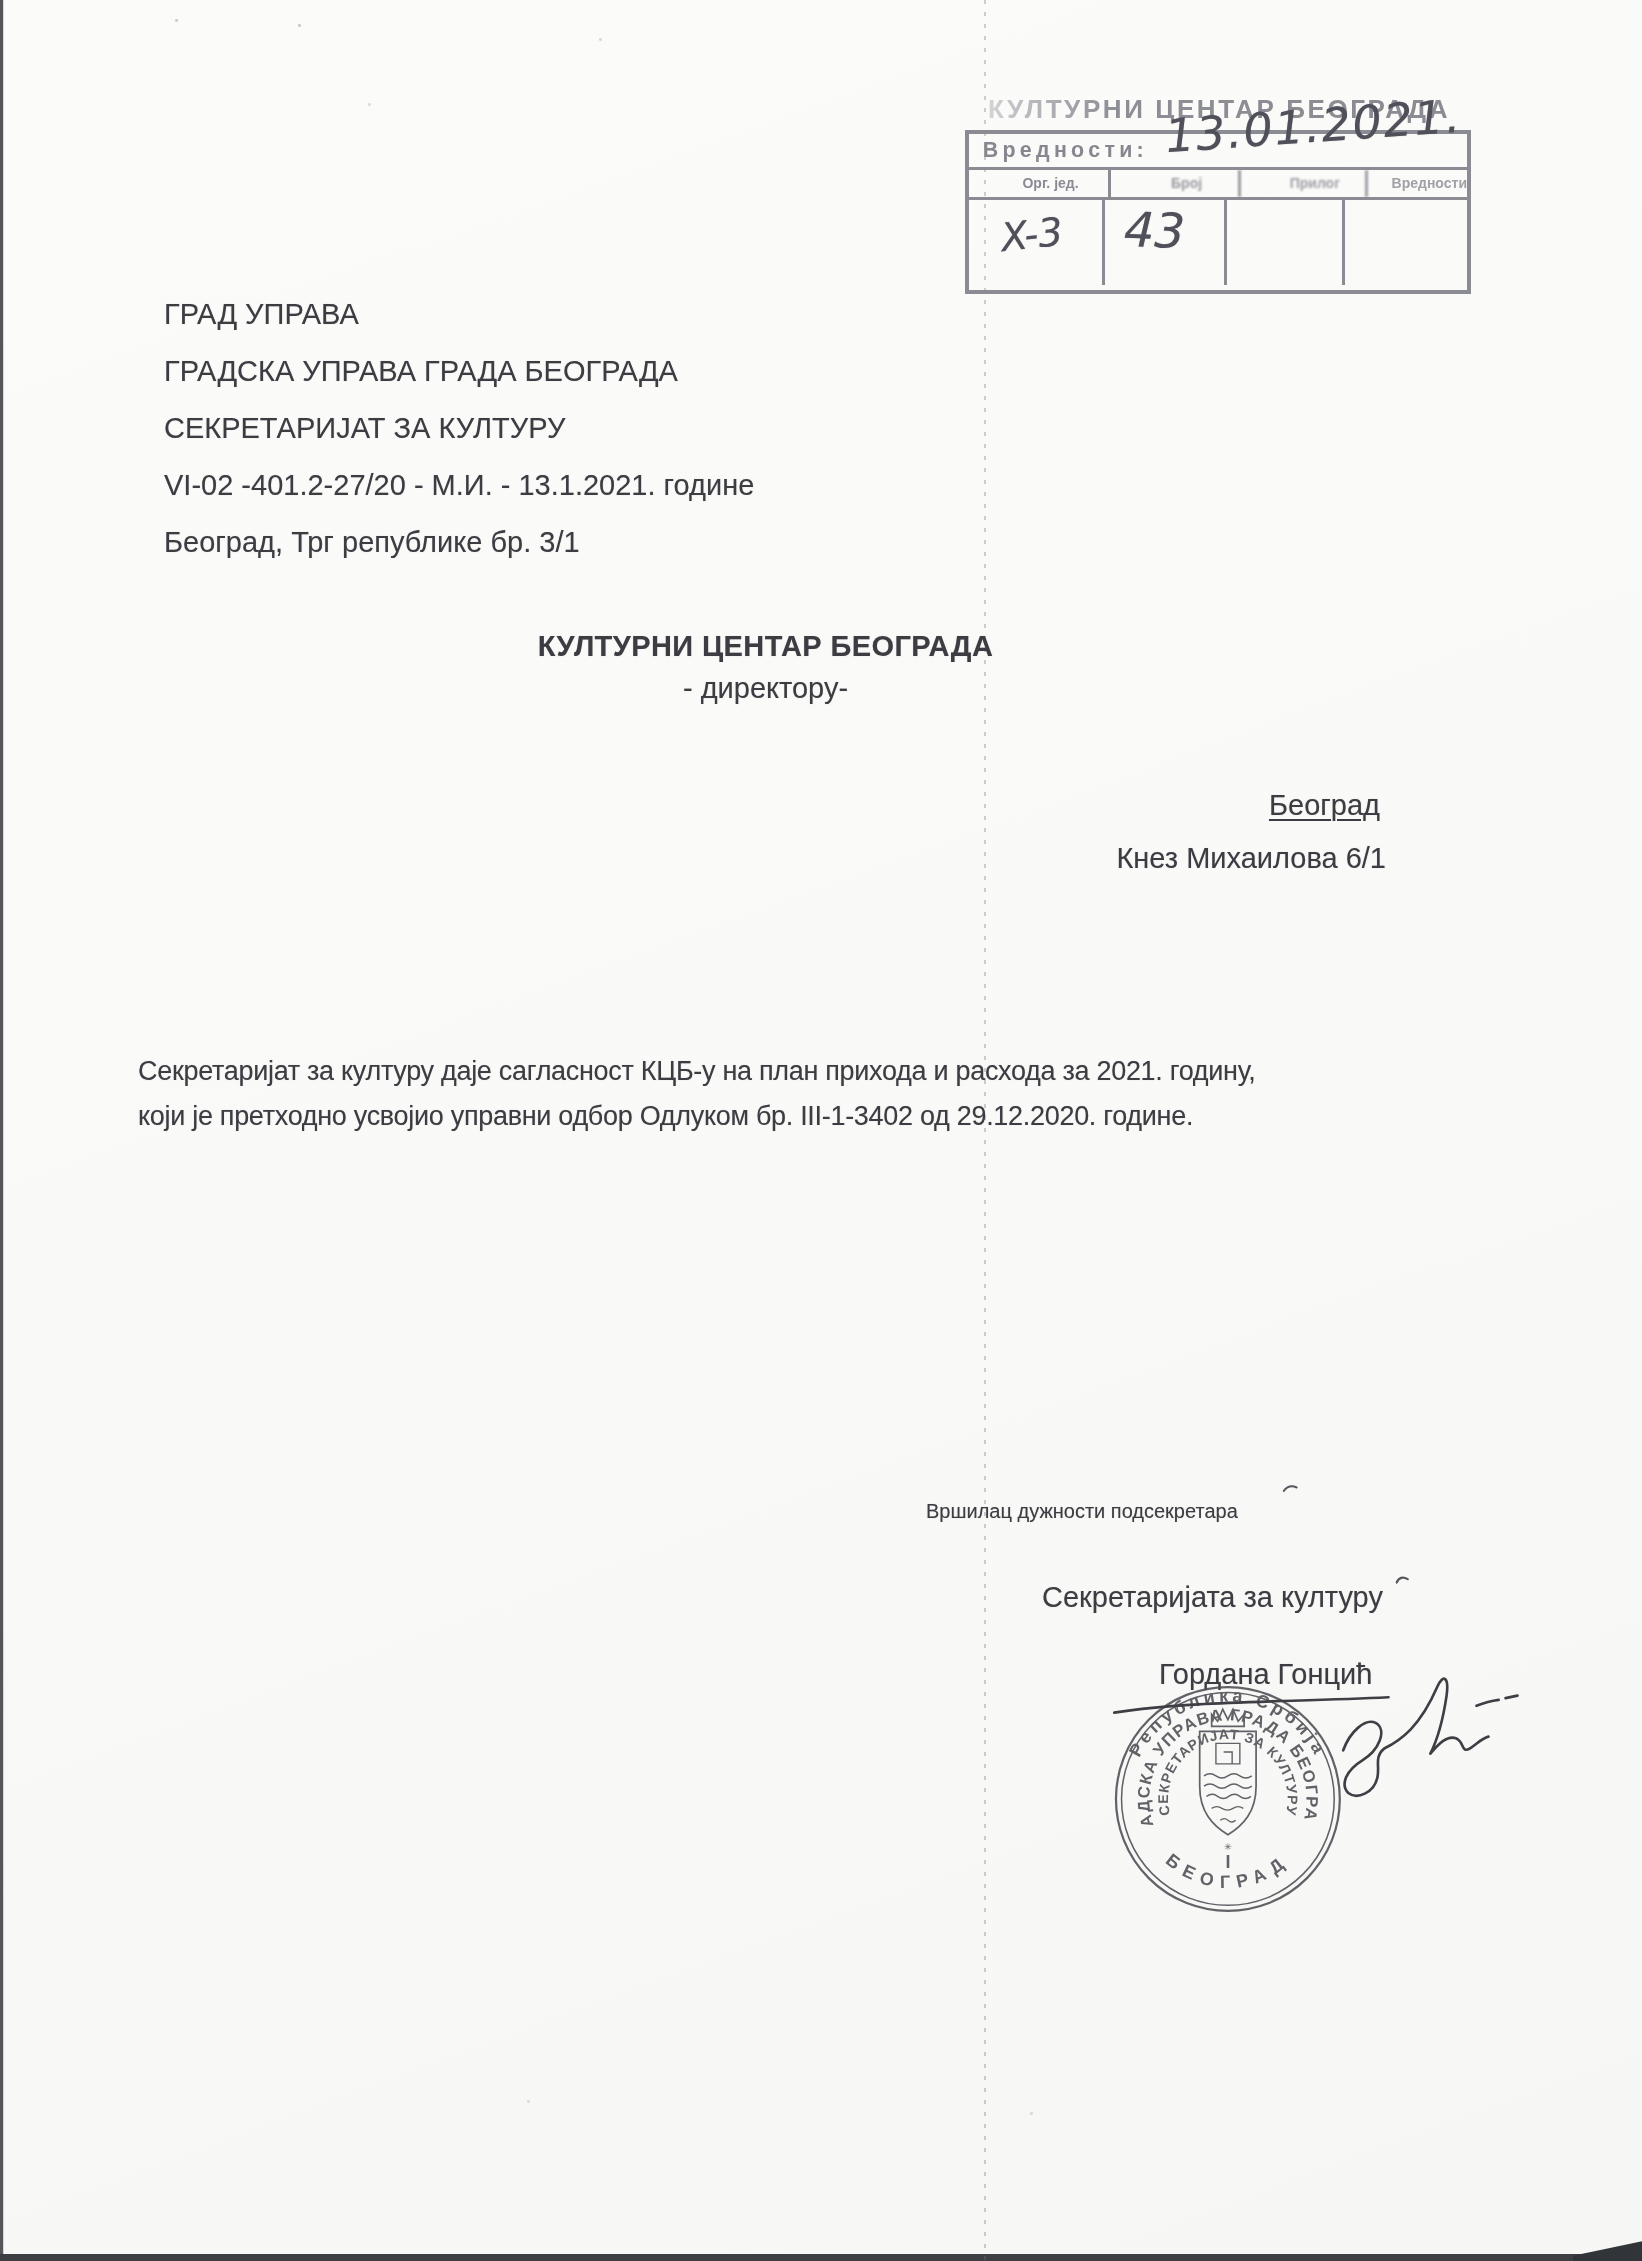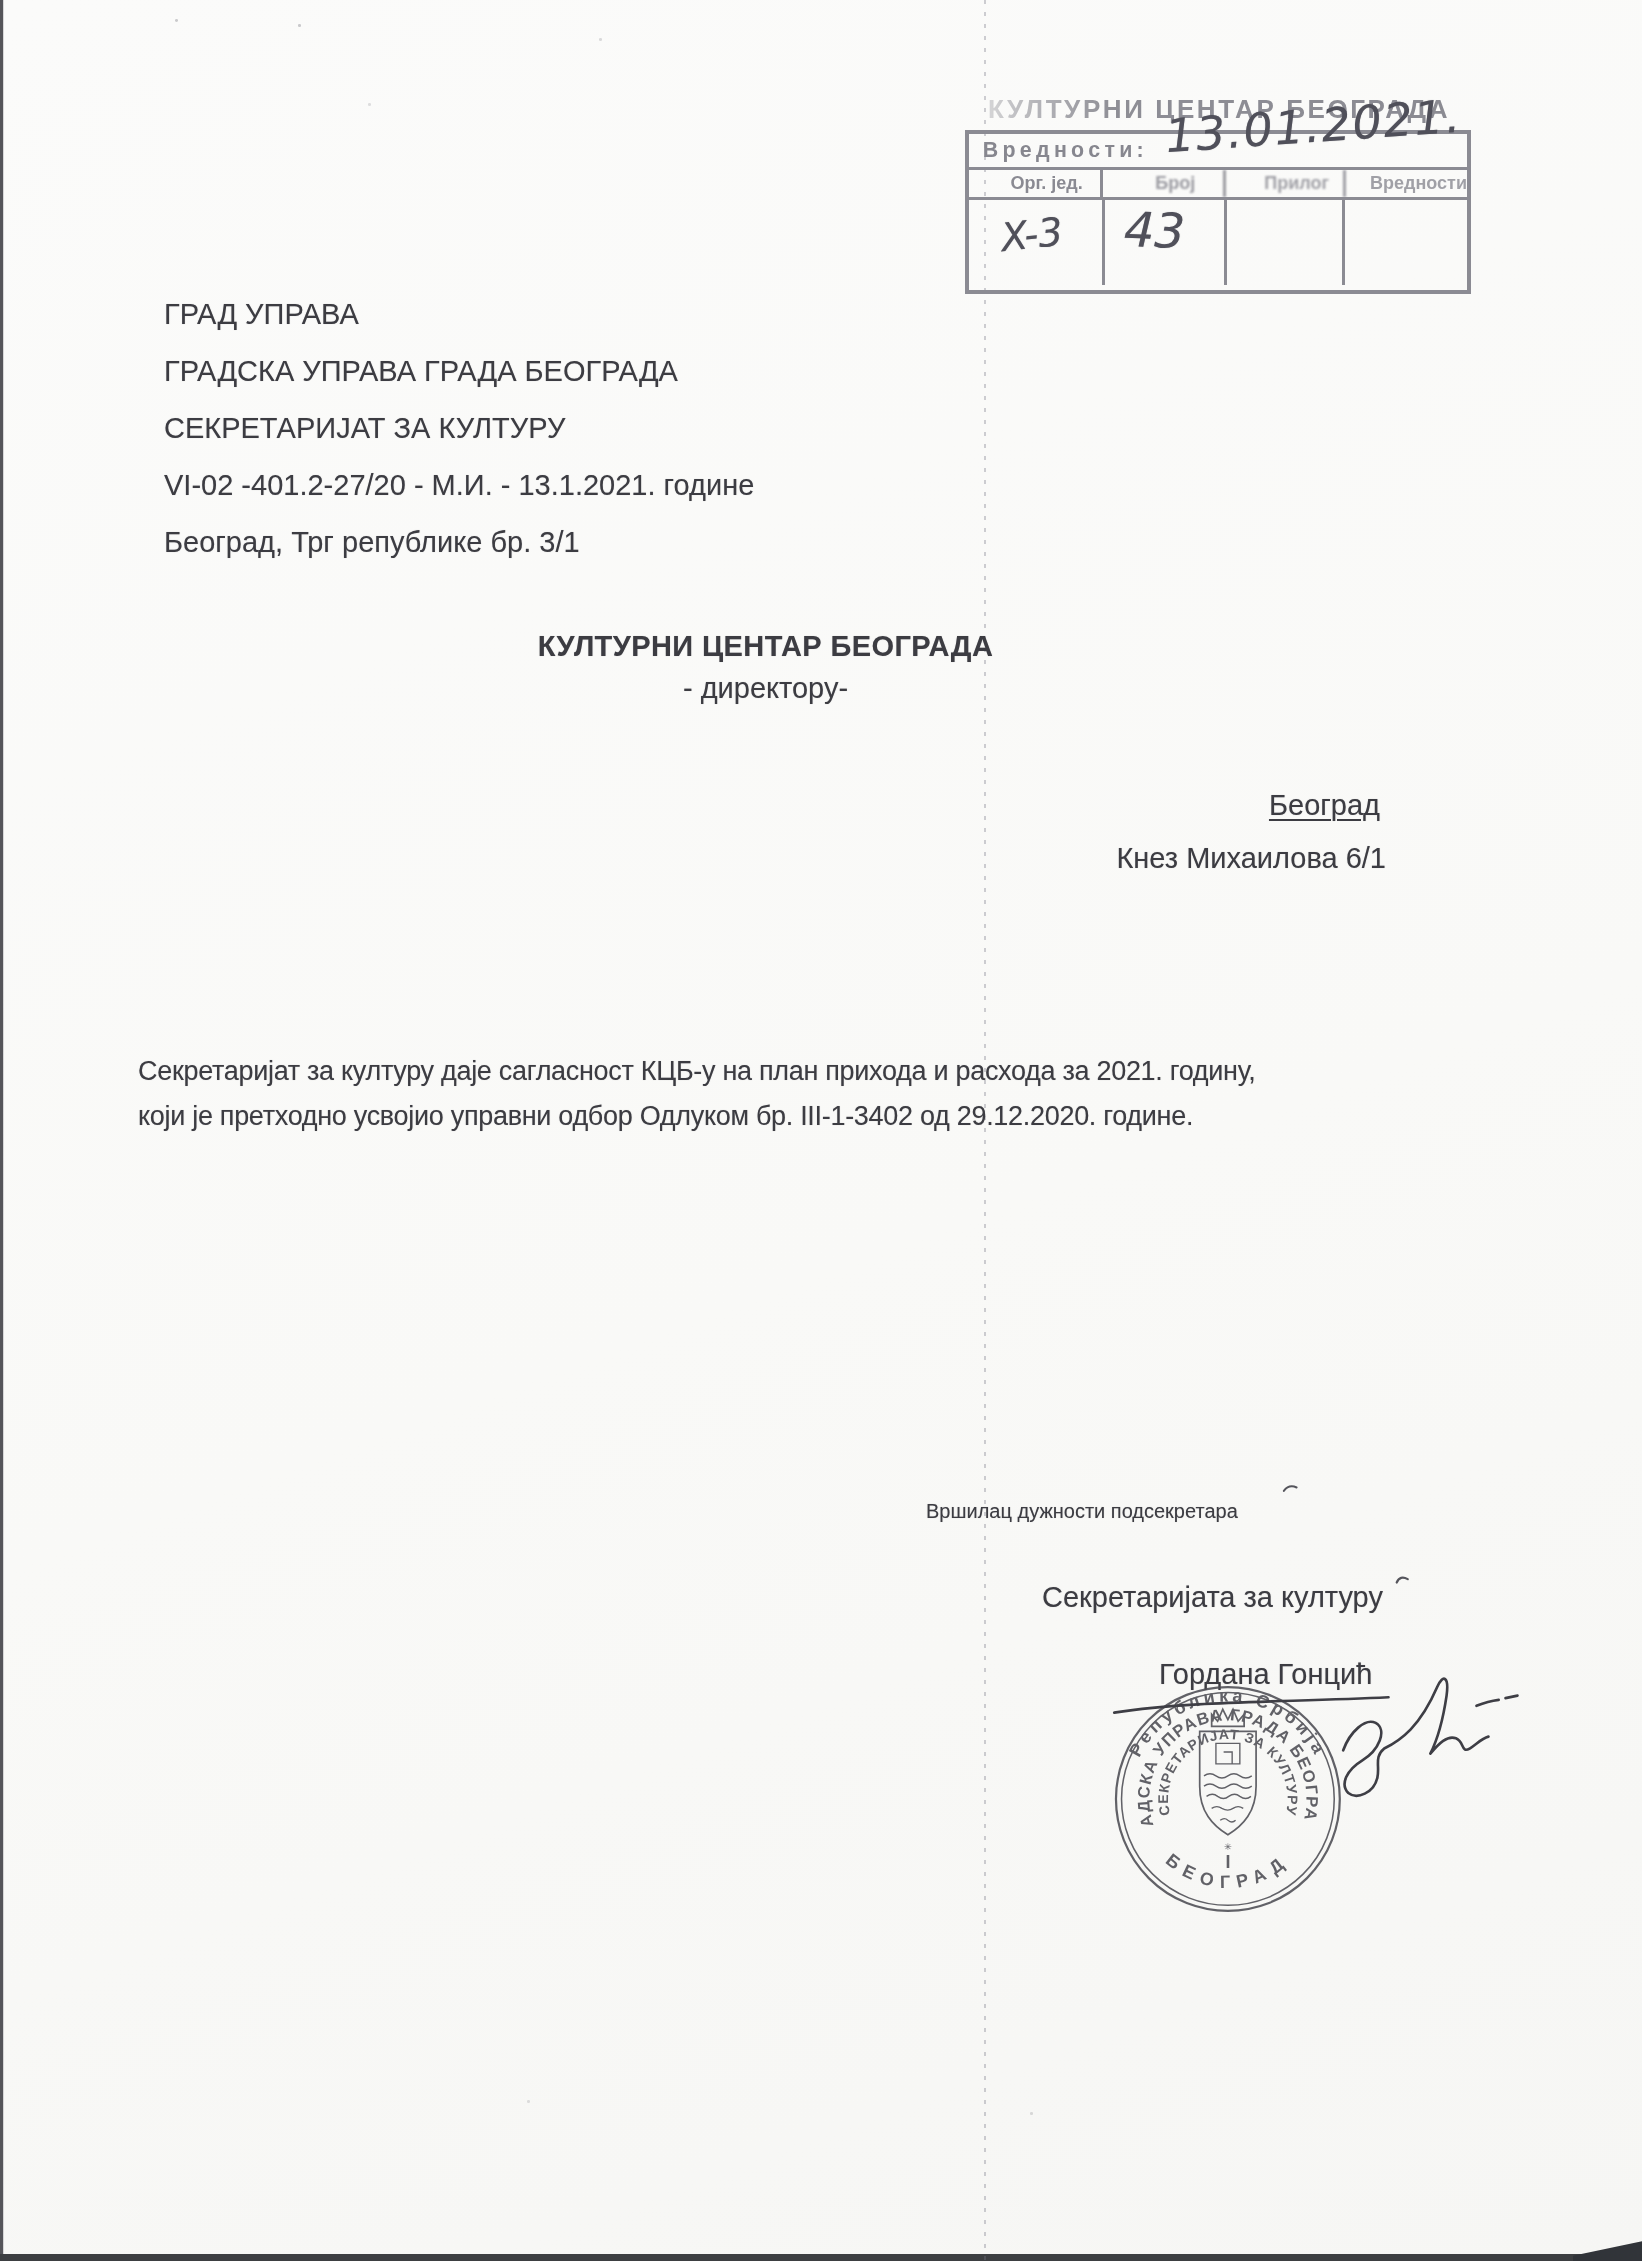--- a/index.html
+++ b/index.html
@@ -37,21 +37,21 @@
     left:965px;top:130px;width:498px;height:156px;
     border:4.3px solid #8b8b93;filter:blur(0.3px);
   }
   .intake-row1{height:32.5px;border-bottom:3.4px solid #8b8b93;display:flex;align-items:center;}
   .intake-received{padding-left:13.7px;font-size:21.4px;font-weight:bold;letter-spacing:4.3px;color:#87878f;}
   .intake-row2{height:27px;border-bottom:3.4px solid #8b8b93;display:flex;}
   .intake-row3{display:flex;height:85px;}
   .c1{width:133px;}.c2{width:119px;}.c3{width:115px;}.c4{flex:1;}
   .cellb{border-right:3.4px solid #8b8b93;}
   .hcell{display:flex;align-items:center;justify-content:center;
-    font-size:18px;font-weight:bold;color:#8a8a92;filter:blur(0.5px);margin-left:24px;}
+    font-size:14px;font-weight:bold;color:#8a8a92;filter:blur(0.5px);margin-left:24px;}
   .handw{font-family:"DejaVu Sans",sans-serif;font-style:italic;color:#50505a;
     text-shadow:0 0 0.9px rgba(80,80,90,.5);}
   .hw-date{left:1165px;top:99px;font-size:46px;letter-spacing:1.7px;transform:rotate(-4deg);}
   .hw-org{left:1001px;top:212px;font-size:39px;transform:rotate(-6deg);}
   .hw-num{left:1124px;top:202px;font-size:48px;transform:rotate(2deg);}
 
   
   .sender{left:164px;top:286px;font-size:29px;line-height:57px;}
   .rec-title{left:231px;top:630px;width:1069px;text-align:center;font-size:29px;font-weight:bold;letter-spacing:0.4px;}
   .rec-sub{left:231px;top:672px;width:1069px;text-align:center;font-size:29px;}

